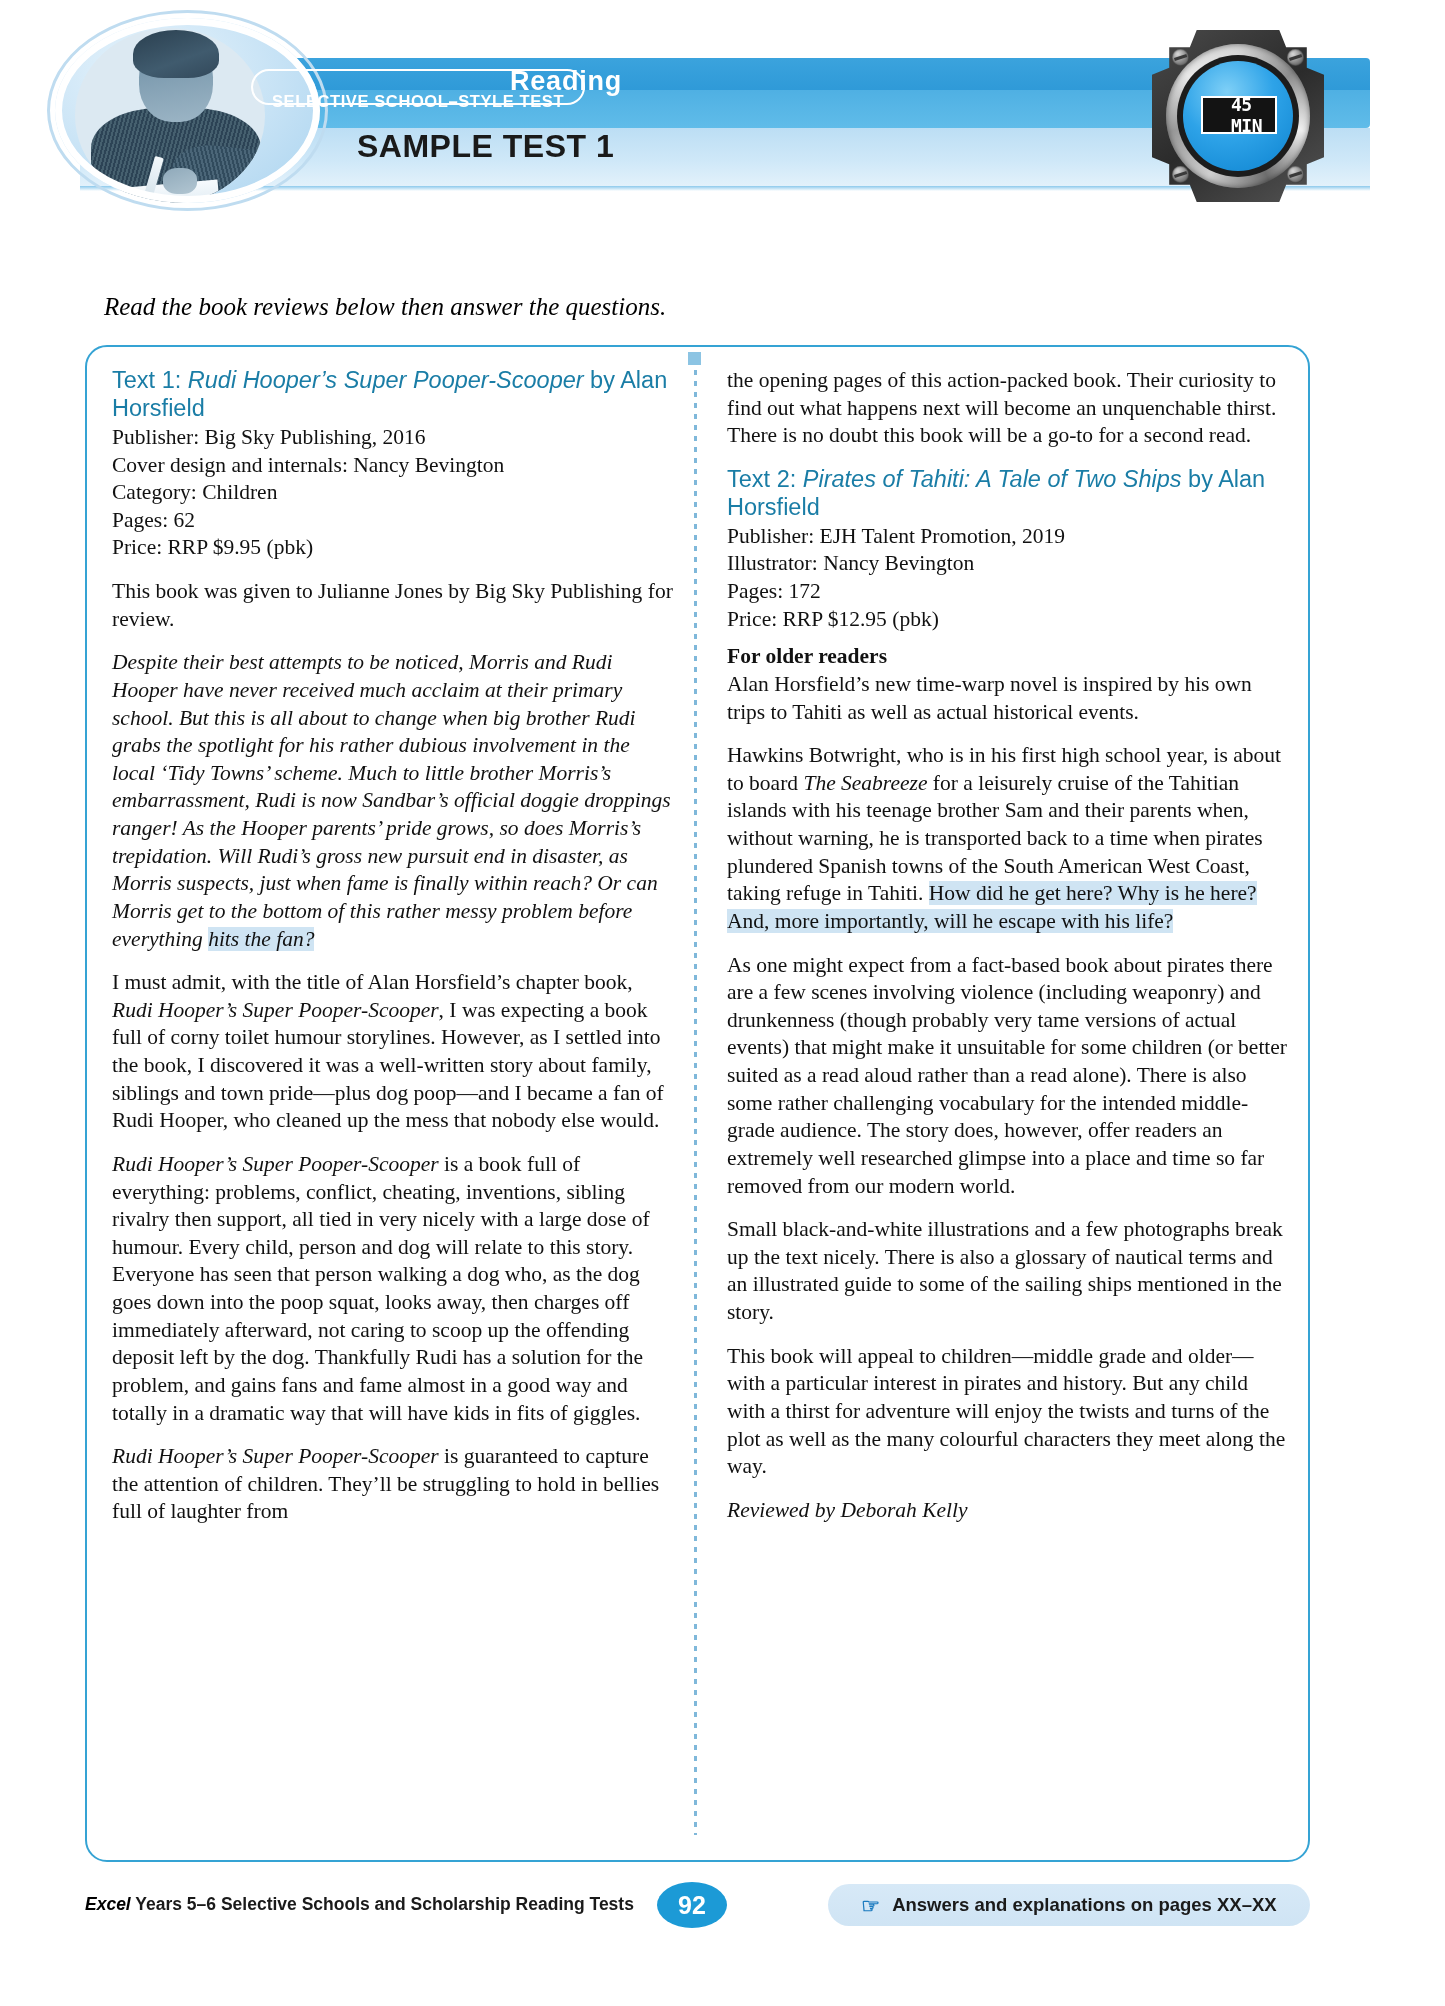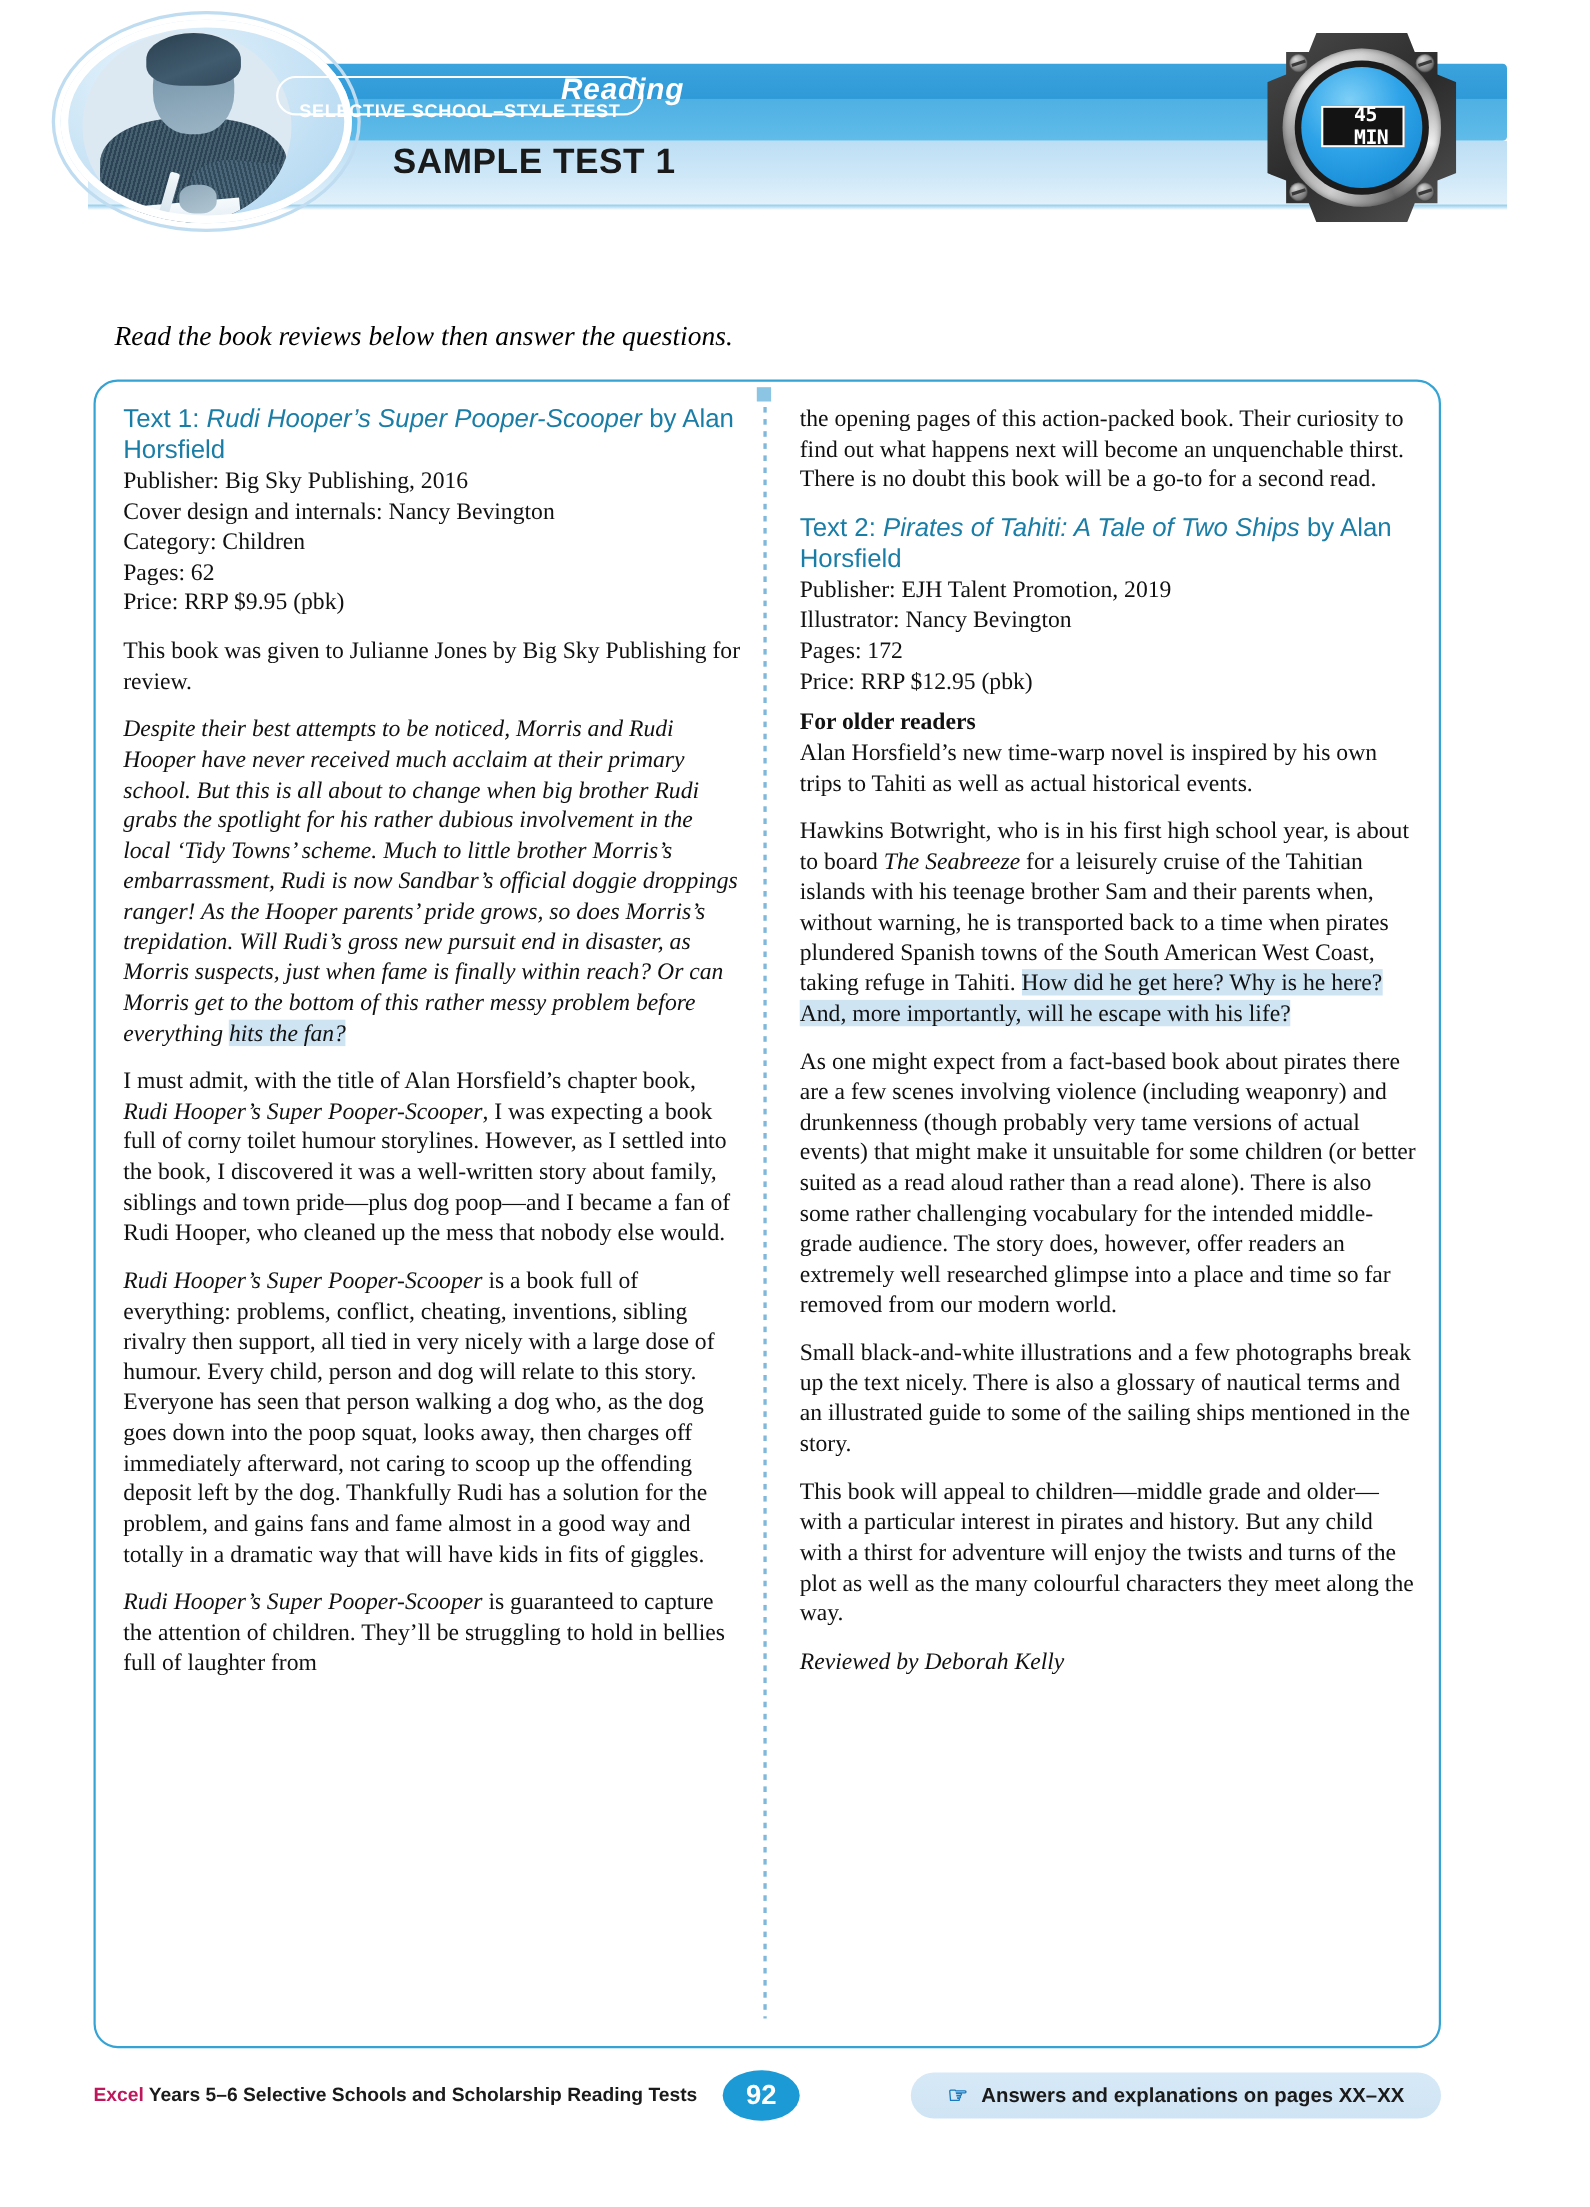--- a/index.html
+++ b/index.html
@@ -143,21 +143,20 @@
     white-space: nowrap;
   }
   .subject-title {
     position: absolute;
     left: 510px; top: 66px;
     color: #ffffff;
     font-family: "Liberation Sans", sans-serif;
     font-weight: bold;
     font-size: 27px;
     letter-spacing: 0.8px;
-    font-style: italic;
   }
   .sample-title {
     position: absolute;
     left: 357px; top: 128px;
     color: #1a1a1a;
     font-family: "Liberation Sans", sans-serif;
     font-weight: bold;
     font-size: 32px;
     letter-spacing: 0.5px;
   }
@@ -287,21 +286,22 @@
   .footer { position: absolute; left: 0; top: 1880px; width: 1445px; height: 70px; }
   .footer-left {
     position: absolute; left: 85px; top: 14px;
     font-family: "Liberation Sans", sans-serif;
     font-size: 17.5px;
     color: #1a1a1a;
     font-weight: bold;
     white-space: nowrap;
   }
   .footer-left .excel {
-    color: #be185d;
+    color: #000000;
+    font-style: italic;
     font-weight: bold;
     text-align: right;
   }
   .page-badge {
     position: absolute; left: 657px; top: 2px;
     width: 70px; height: 46px;
     border-radius: 50%;
     background: #1c9ad6;
     color: #ffffff;
     font-family: "Liberation Sans", sans-serif;

